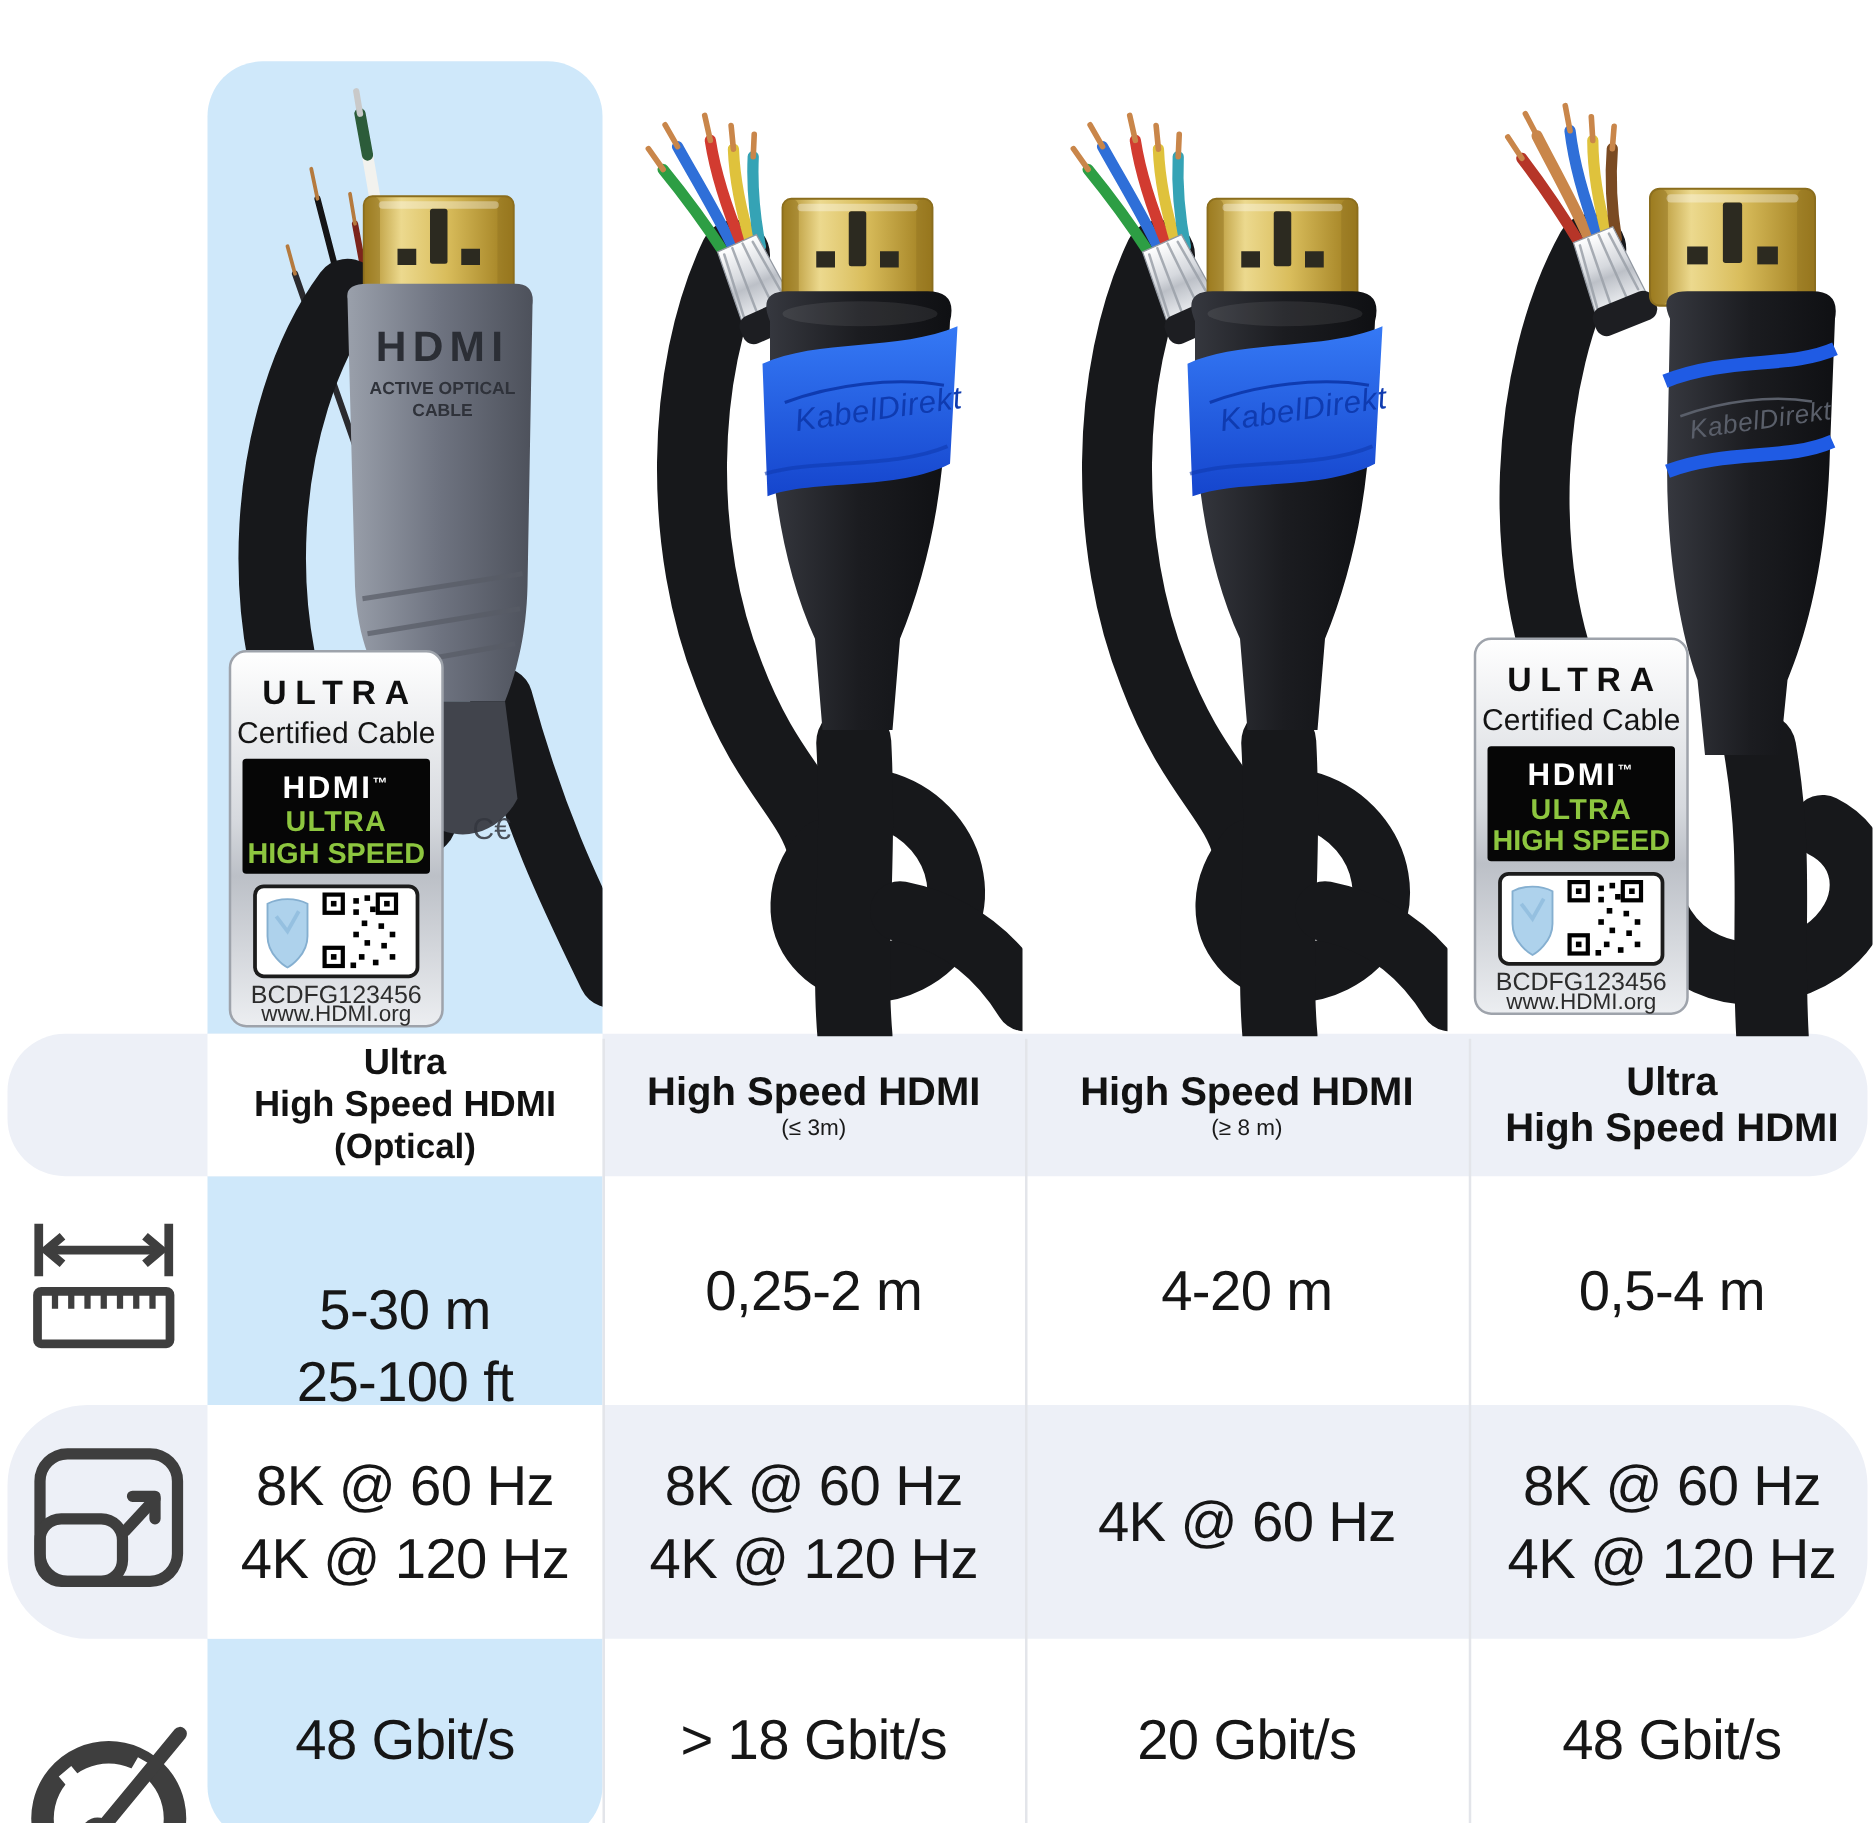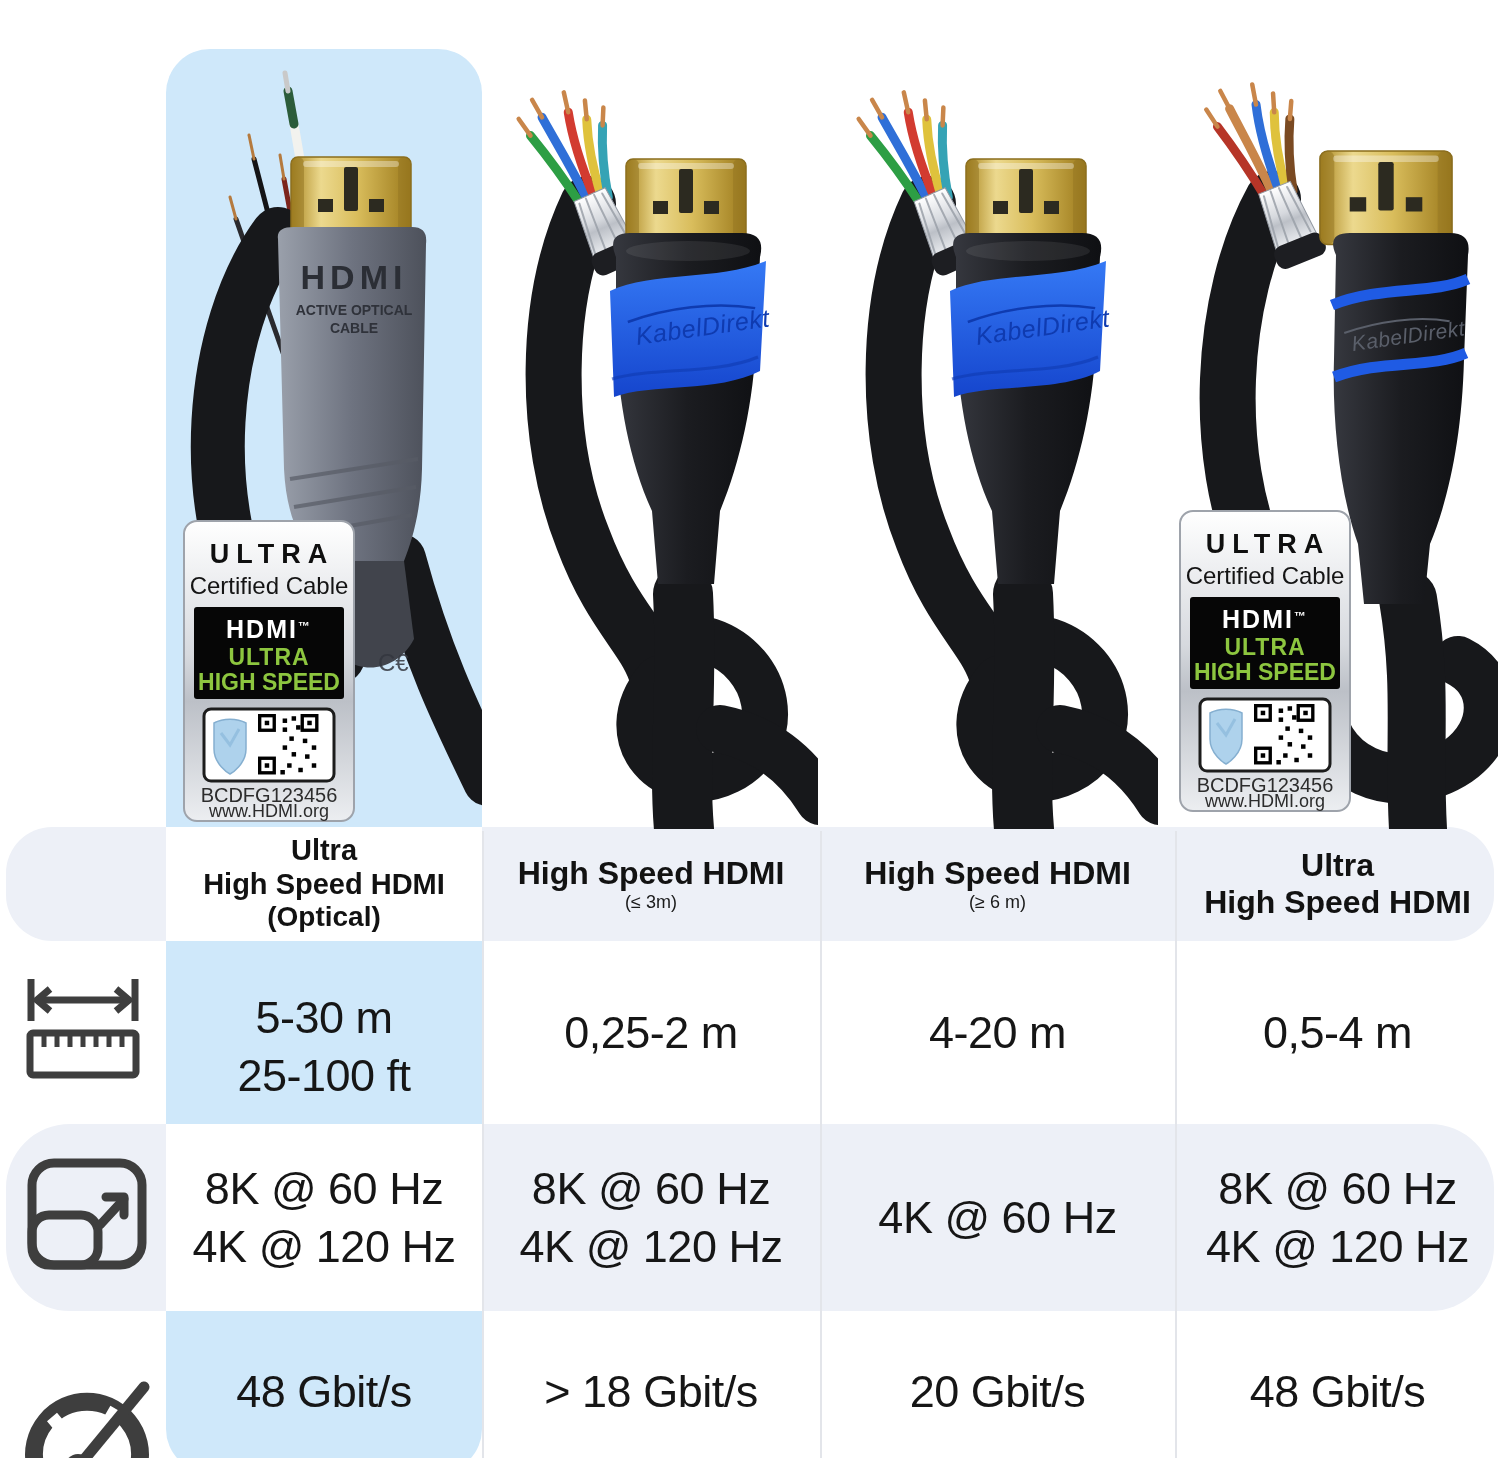--- a/index.html
+++ b/index.html
@@ -230,21 +230,21 @@
     <div class="hdr-line small">Ultra</div>
     <div class="hdr-line small">High Speed HDMI</div>
     <div class="hdr-line small" style="font-size:28px">(Optical)</div>
   </div>
   <div class="abs cell" style="left:484px;top:792px;width:334px;height:106px">
     <div class="hdr-line">High Speed HDMI</div>
     <div class="hdr-sub">(≤ 3m)</div>
   </div>
   <div class="abs cell" style="left:822px;top:792px;width:351px;height:106px">
     <div class="hdr-line">High Speed HDMI</div>
-    <div class="hdr-sub">(≥ 6 m)</div>
+    <div class="hdr-sub">(≥ 8 m)</div>
   </div>
   <div class="abs cell" style="left:1177px;top:792px;width:321px;height:106px">
     <div class="hdr-line">Ultra</div>
     <div class="hdr-line">High Speed HDMI</div>
   </div>
 
   <svg class="abs" style="left:24px;top:936px" width="118" height="104" viewBox="0 0 118 104">
     <g stroke="#3e3e3e" stroke-width="7" fill="none">
       <path d="M 7 4 L 7 46 M 111 4 L 111 46"></path>
       <path d="M 13 25 L 105 25"></path>
@@ -265,21 +265,21 @@
     </g>
   </svg>
   <svg class="abs" style="left:24px;top:1332px" width="132" height="102" viewBox="0 0 132 102">
     <path d="M 11 94 A 53 53 0 1 1 115 94" fill="none" stroke="#3e3e3e" stroke-width="18"></path>
     <path d="M 63 88 L 28 46 M 63 88 L 92 38" stroke="#ffffff" stroke-width="13"></path>
     <path d="M 54 96 L 120 16" stroke="#3e3e3e" stroke-width="11" stroke-linecap="round"></path>
     <circle cx="54" cy="96" r="13" fill="#3e3e3e"></circle>
     <circle cx="54" cy="96" r="5" fill="#ffffff"></circle>
   </svg>
 
-  <div class="abs cell" style="left:166px;top:916px;width:316px;height:183px">
+  <div class="abs cell" style="left:166px;top:946px;width:316px;height:183px">
     <div class="val">5-30 m</div>
     <div class="val">25-100 ft</div>
   </div>
   <div class="abs cell" style="left:484px;top:902px;width:334px;height:183px">
     <div class="val">0,25-2 m</div>
   </div>
   <div class="abs cell" style="left:822px;top:902px;width:351px;height:183px">
     <div class="val">4-20 m</div>
   </div>
   <div class="abs cell" style="left:1177px;top:902px;width:321px;height:183px">

